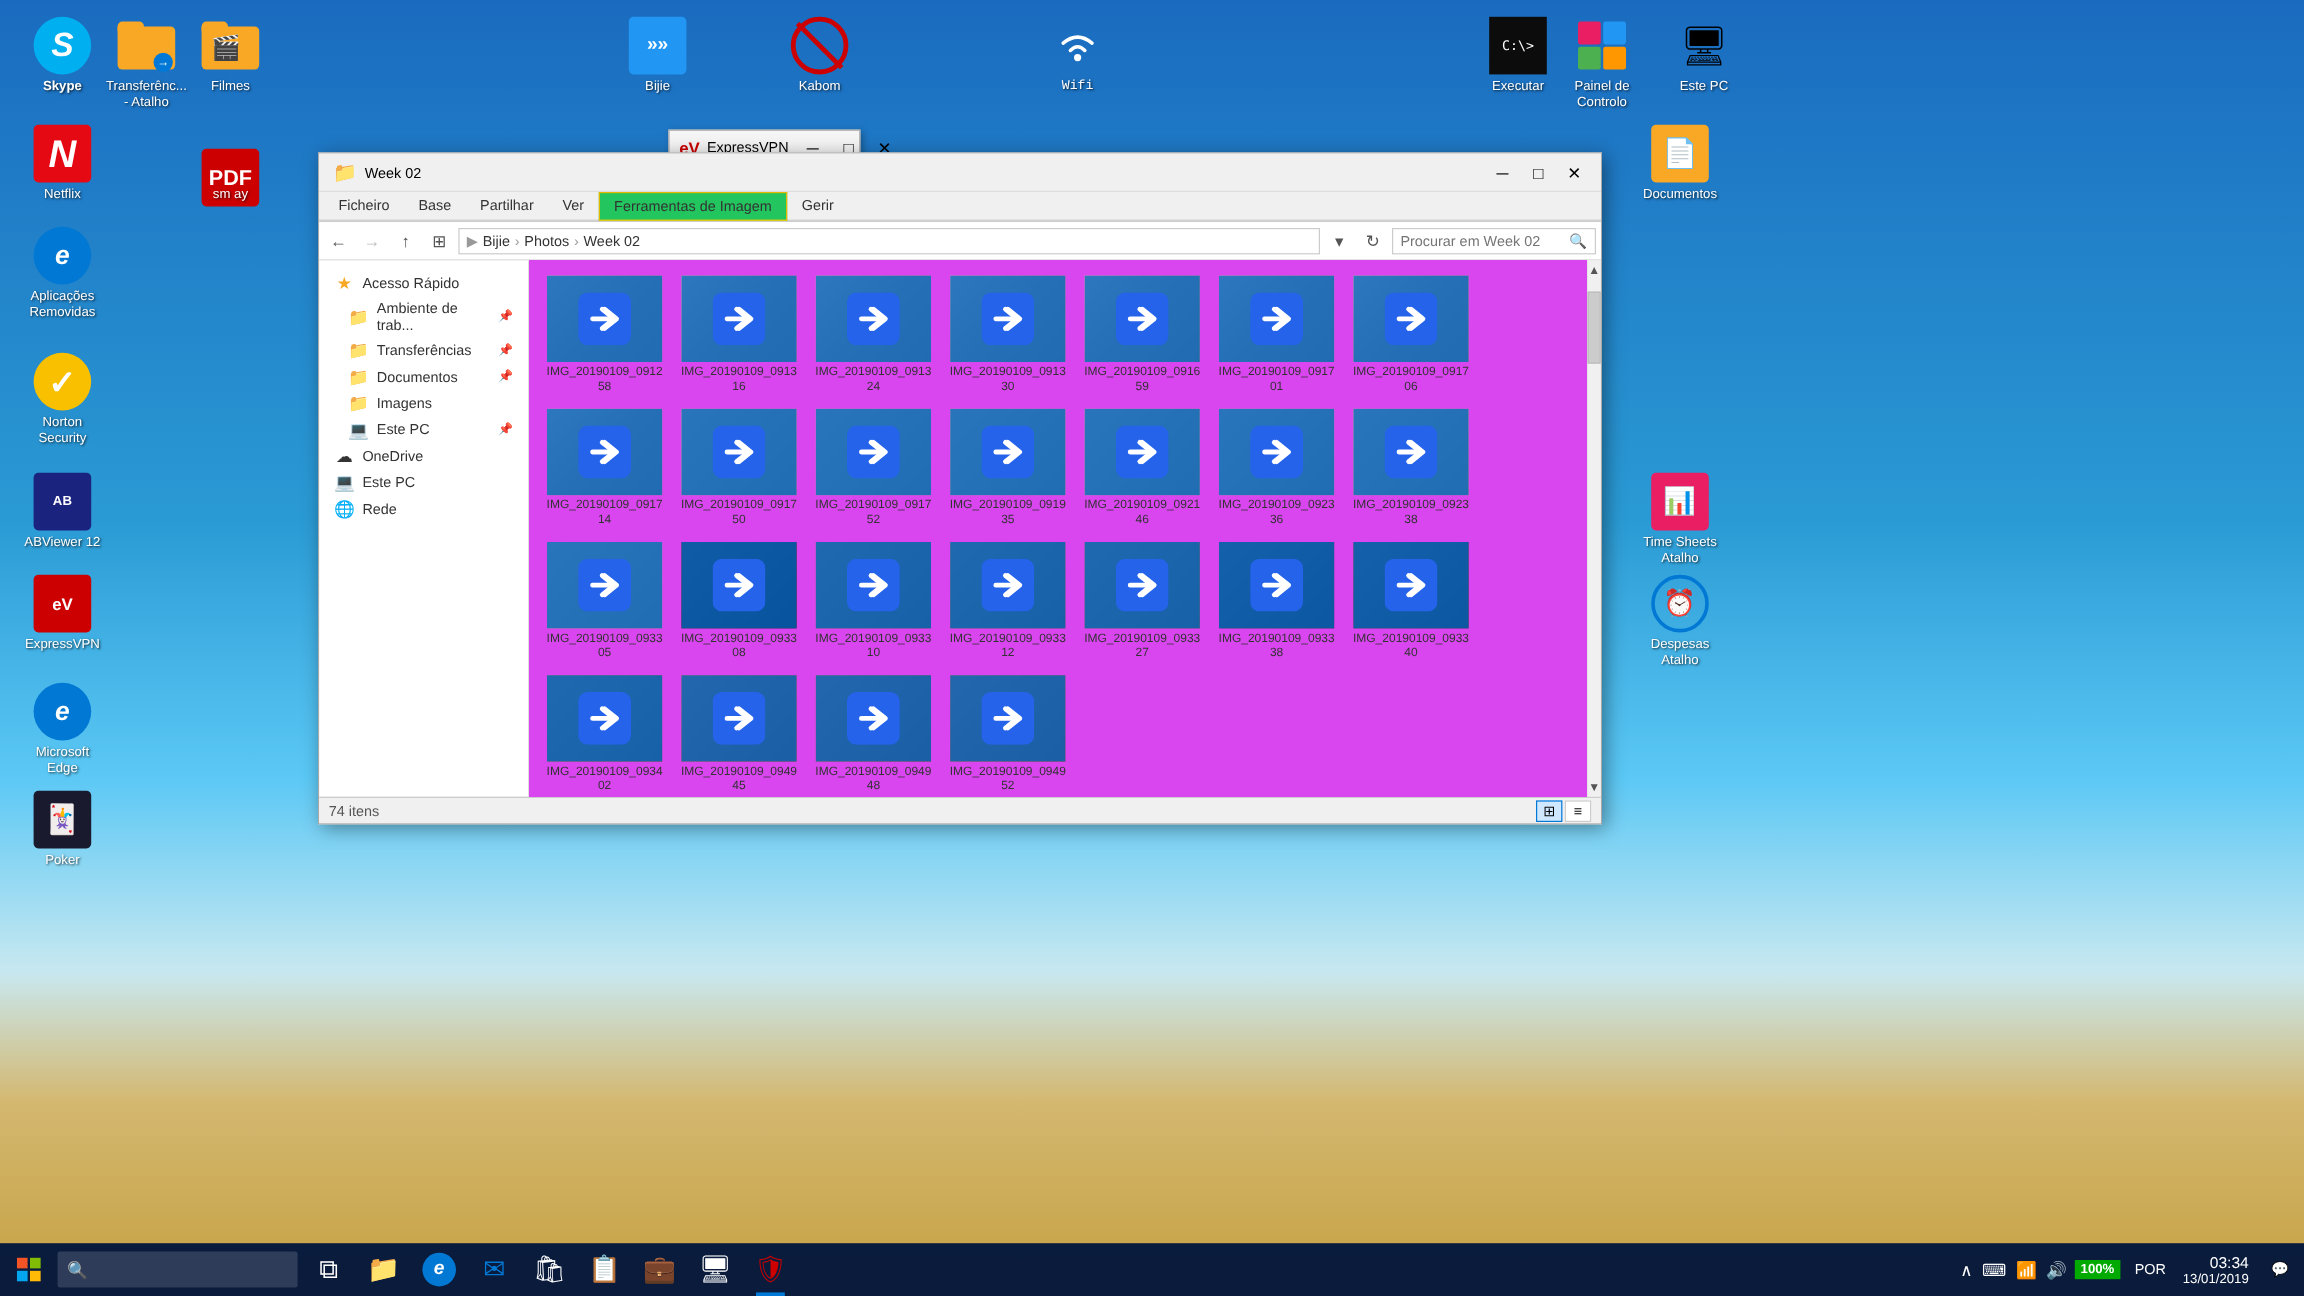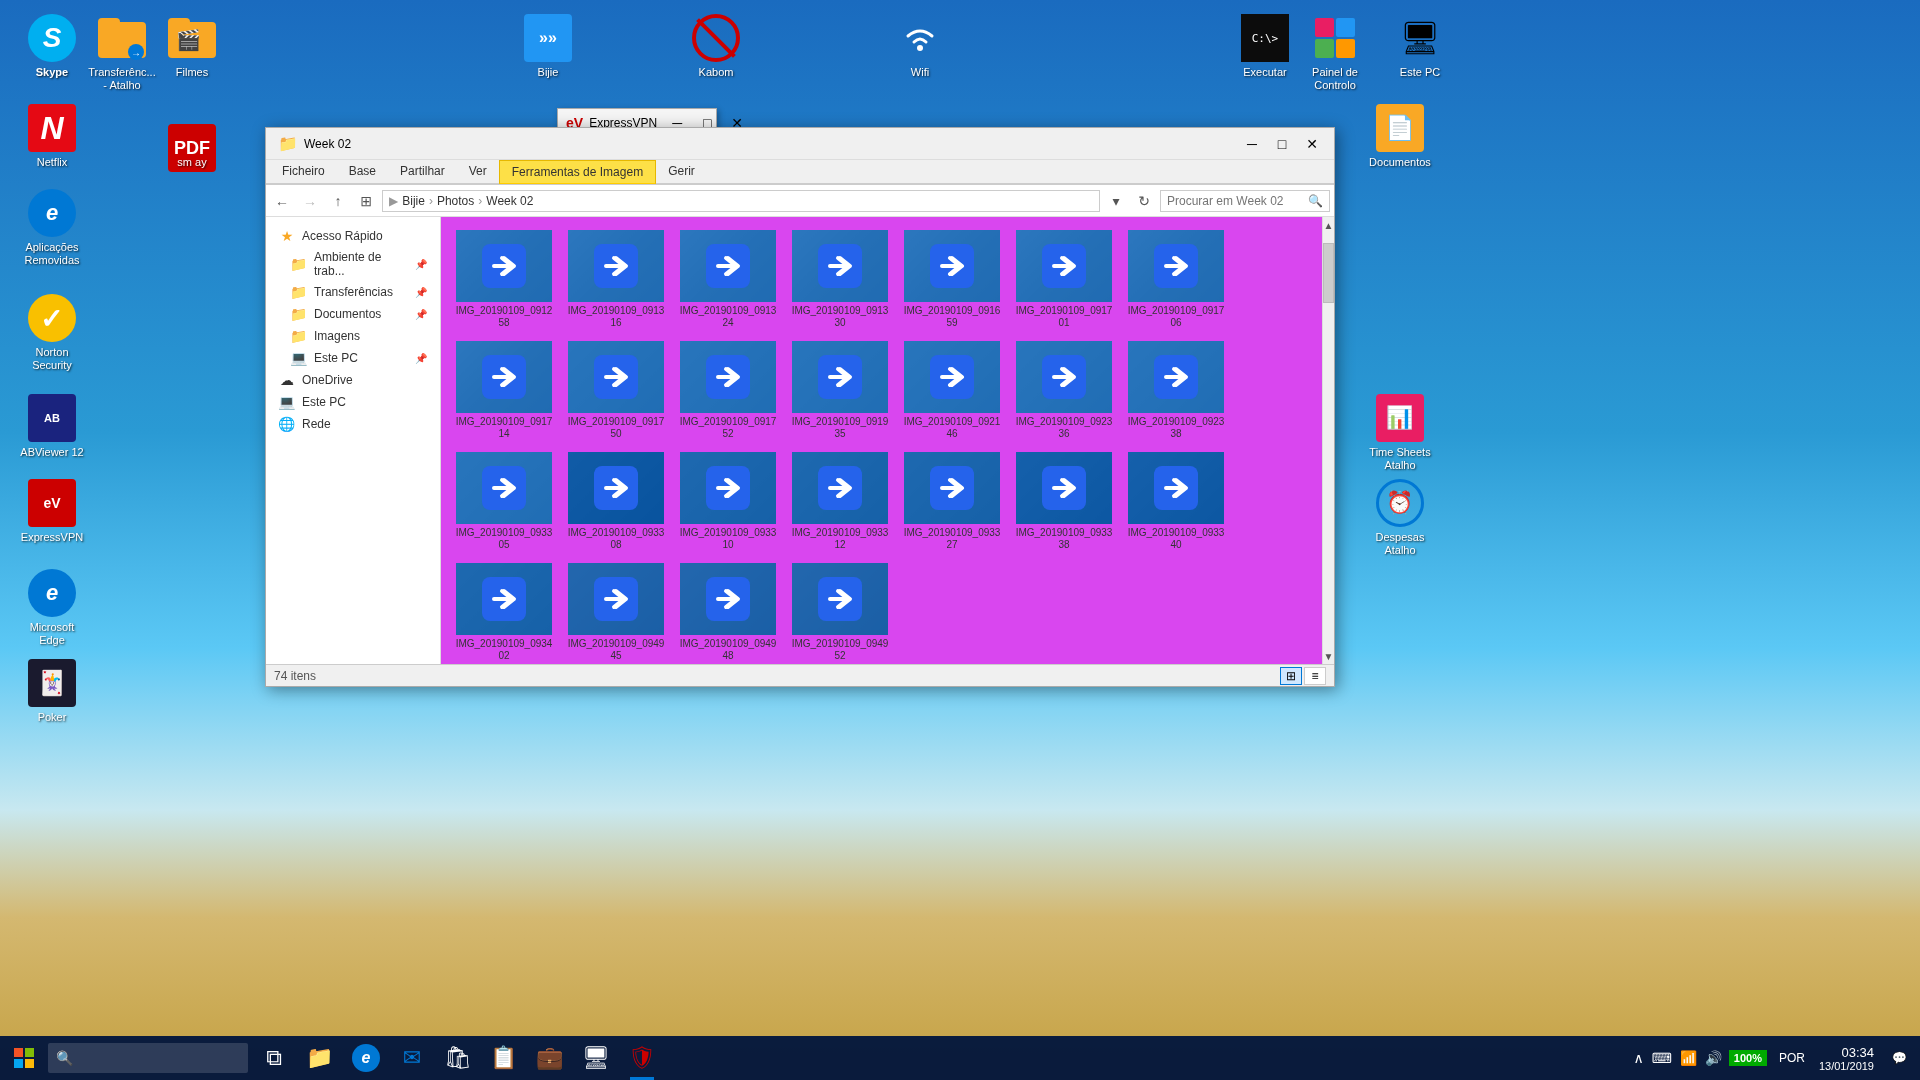--- a/index.html
+++ b/index.html
@@ -124,21 +124,21 @@
       border-bottom: 1px solid #ccc;
       padding: 0 4px;
     }
     .ribbon-tab {
       padding: 4px 12px;
       font-size: 12px;
       cursor: pointer;
       color: #333;
     }
     .ribbon-tab.highlighted {
-      background: #fde047;
+      background: #22c55e;
       color: #333;
       border: 1px solid #e6b800;
       border-bottom: 1px solid #ffcc00;
       margin-bottom: -1px;
     }
 
     
     .address-bar {
       height: 32px;
       display: flex;
@@ -543,28 +543,28 @@
     <div class="icon-label">Filmes</div>
   </div>
 
   <div class="desktop-icon" id="icon-bijie" style="top:10px;left:508px;">
     <div class="icon-img">
       <div style="width:48px;height:48px;background:#2196F3;border-radius:4px;display:flex;align-items:center;justify-content:center;color:white;font-weight:bold;font-size:16px;">»»</div>
     </div>
     <div class="icon-label">Bijie</div>
   </div>
 
-  <div class="desktop-icon" id="icon-kabom" style="top:10px;left:676px;">
+  <div class="desktop-icon" id="icon-kabom" style="top:10px;left:643px;">
     <div class="icon-img">
       <div class="kabom-icon"></div>
     </div>
     <div class="icon-label">Kabom</div>
   </div>
 
-  <div class="desktop-icon" id="icon-wifi" style="top:10px;left:880px;">
+  <div class="desktop-icon" id="icon-wifi" style="top:10px;left:858px;font-family:Liberation Mono, monospace;">
     <div class="icon-img">
       <div style="width:48px;height:48px;display:flex;align-items:center;justify-content:center;">
         <svg width="40" height="40" viewBox="0 0 40 40">
           <path d="M20 30 L20 30" stroke="white" stroke-width="4" stroke-linecap="round"></path>
           <path d="M14 24 Q20 18 26 24" fill="none" stroke="white" stroke-width="3" stroke-linecap="round"></path>
           <path d="M8 18 Q20 8 32 18" fill="none" stroke="white" stroke-width="3" stroke-linecap="round"></path>
           <circle cx="20" cy="30" r="3" fill="white"></circle>
         </svg>
       </div>
     </div>

